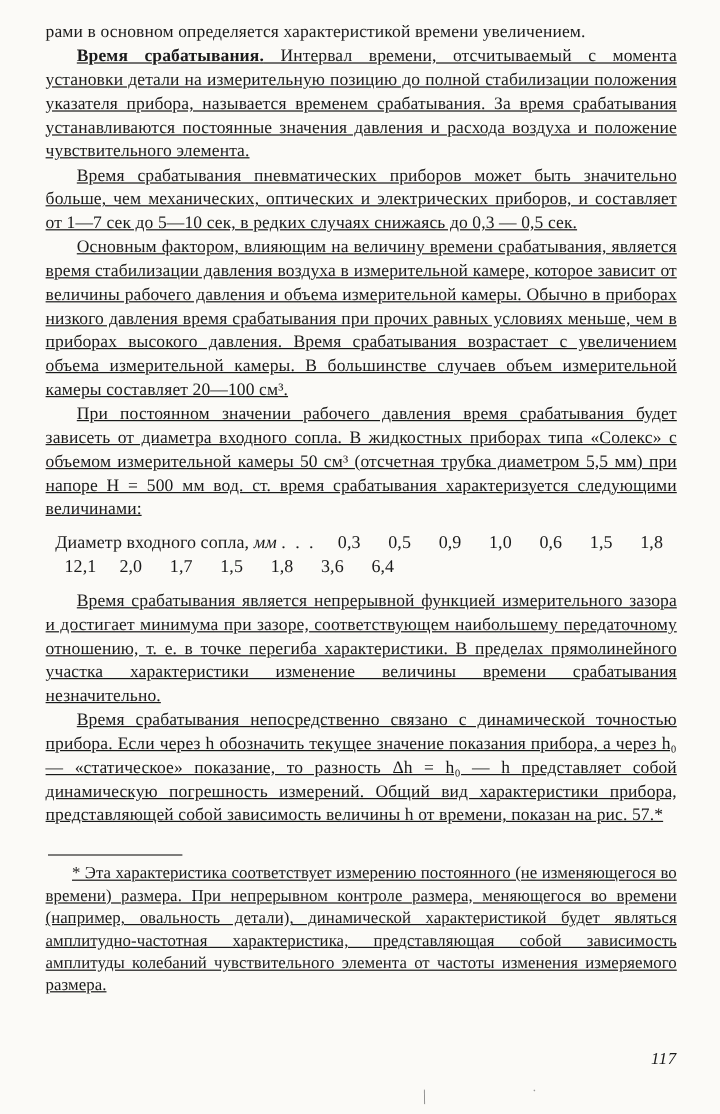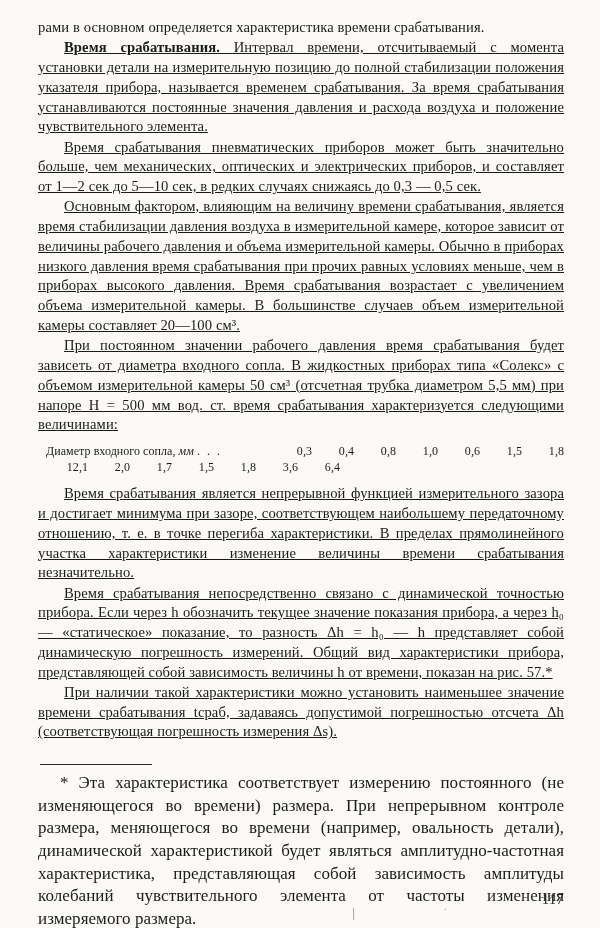--- a/index.html
+++ b/index.html
@@ -36,21 +36,21 @@
     text-decoration: underline;
   }
   .noindent {
     text-indent: 0;
   }
   b.run-in {
     font-weight: bold;
   }
   
   .valtable {
-    font-size: 12px;
+    font-size: 15px;
     line-height: 1.3;
     margin: 9px 0 9px 8px;
     font-family: "Liberation Serif", serif;
     letter-spacing: 0.05px;
   }
   .valrow {
     display: flex;
     align-items: baseline;
     white-space: pre;
   }
@@ -63,42 +63,44 @@
   }
   .valrow .dots {
     letter-spacing: 2px;
   }
   .valrow .cells {
     display: flex;
   }
   .valrow .cells span {
     display: inline-block;
     width: 42px;
-    text-align: right;
+    text-align: center;
   }
   .footnote-rule {
     width: 112px;
     height: 1px;
     background: #2a2a2a;
     margin: 22px 0 7px 2px;
   }
   .footnote {
-    font-size: 17px;
+    font-size: 14px;
     line-height: 1.33;
     text-align: justify;
     margin: 0;
     text-indent: 22px;
     letter-spacing: 0.05px;
+    text-decoration: underline;
   }
   .pagenum {
     position: absolute;
     right: 36px;
-    bottom: 20px;
+    bottom: 36px;
     font-size: 14px;
     letter-spacing: 0.5px;
+    font-style: italic;
   }
   .smudge1 {
     position: absolute;
     left: 352px;
     bottom: 8px;
     width: 26px;
     height: 12px;
     color: #8d8d8d;
     font-size: 17px;
     transform: rotate(18deg);
@@ -111,37 +113,37 @@
     height: 4px;
     color: #9a9a9a;
     font-size: 11px;
   }
 </style>
 </head>
 <body>
 
 <div class="page">
 
-  <p class="para noindent">рами в основном определяется характеристика времени срабатывания.</p>
+  <p class="para noindent">рами в основном определяется характеристикой времени увеличением.</p>
 
   <p class="para indent"><b class="run-in">Время срабатывания.</b><span> Интервал времени, отсчитываемый с момента установки детали на измерительную позицию до полной стабилизации положения указателя прибора, называется временем срабатывания. За время срабатывания устанавливаются постоянные значения давления и расхода воздуха и положение чувствительного элемента.</span></p>
 
-  <p class="para indent">Время срабатывания пневматических приборов может быть значительно больше, чем механических, оптических и электрических приборов, и составляет от 1—2 сек до 5—10 сек, в редких случаях снижаясь до 0,3 — 0,5 сек.</p>
+  <p class="para indent">Время срабатывания пневматических приборов может быть значительно больше, чем механических, оптических и электрических приборов, и составляет от 1—7 сек до 5—10 сек, в редких случаях снижаясь до 0,3 — 0,5 сек.</p>
 
   <p class="para indent">Основным фактором, влияющим на величину времени срабатывания, является время стабилизации давления воздуха в измерительной камере, которое зависит от величины рабочего давления и объема измерительной камеры. Обычно в приборах низкого давления время срабатывания при прочих равных условиях меньше, чем в приборах высокого давления. Время срабатывания возрастает с увеличением объема измерительной камеры. В большинстве случаев объем измерительной камеры составляет 20—100 см³.</p>
 
   <p class="para indent">При постоянном значении рабочего давления время срабатывания будет зависеть от диаметра входного сопла. В жидкостных приборах типа «Солекс» с объемом измерительной камеры 50 см³ (отсчетная трубка диаметром 5,5 мм) при напоре H = 500 мм вод. ст. время срабатывания характеризуется следующими величинами:</p>
 
   <div class="valtable">
     <div class="valrow">
       <span class="lbl"><span>Диаметр входного сопла,</span> <i>мм</i> <span class="dots">. . .</span></span>
       <span class="cells">
         <span>0,3</span>
-        <span>0,4</span>
-        <span>0,8</span>
+        <span>0,5</span>
+        <span>0,9</span>
         <span>1,0</span>
         <span>0,6</span>
         <span>1,5</span>
         <span>1,8</span>
       </span>
     </div>
     <div class="valrow">
       <span class="cells">
         <span>12,1</span>
         <span>2,0</span>
@@ -151,21 +153,20 @@
         <span>3,6</span>
         <span>6,4</span>
       </span>
     </div>
   </div>
 
   <p class="para indent">Время срабатывания является непрерывной функцией измерительного зазора и достигает минимума при зазоре, соответствующем наибольшему передаточному отношению, т. е. в точке перегиба характеристики. В пределах прямолинейного участка характеристики изменение величины времени срабатывания незначительно.</p>
 
   <p class="para indent">Время срабатывания непосредственно связано с динамической точностью прибора. Если через h обозначить текущее значение показания прибора, а через h₀ — «статическое» показание, то разность Δh = h₀ — h представляет собой динамическую погрешность измерений. Общий вид характеристики прибора, представляющей собой зависимость величины h от времени, показан на рис. 57.*</p>
 
-  <p class="para indent">При наличии такой характеристики можно установить наименьшее значение времени срабатывания tсраб, задаваясь допустимой погрешностью отсчета Δh (соответствующая погрешность измерения Δs).</p>
 
   <div class="footnote-rule"></div>
 
   <p class="footnote">* Эта характеристика соответствует измерению постоянного (не изменяющегося во времени) размера. При непрерывном контроле размера, меняющегося во времени (например, овальность детали), динамической характеристикой будет являться амплитудно-частотная характеристика, представляющая собой зависимость амплитуды колебаний чувствительного элемента от частоты изменения измеряемого размера.</p>
 
   <div class="pagenum">117</div>
 
   <div class="smudge1">\</div>
   <div class="smudge2">.</div>
 

